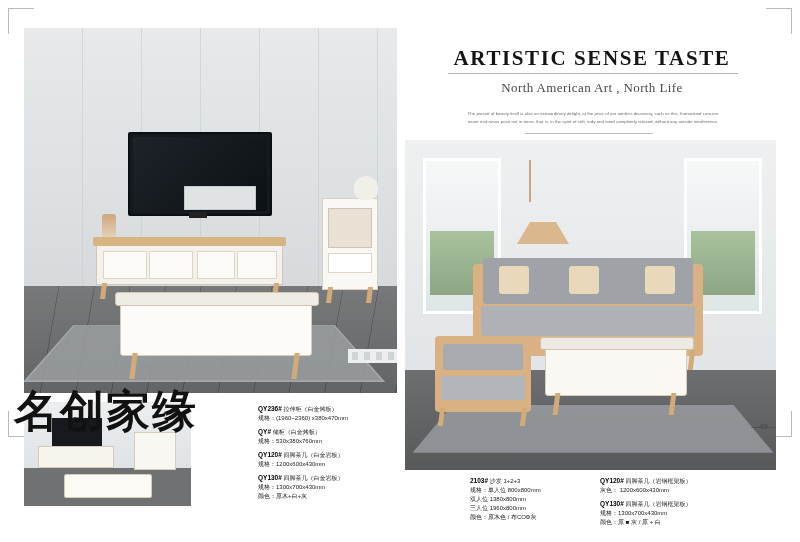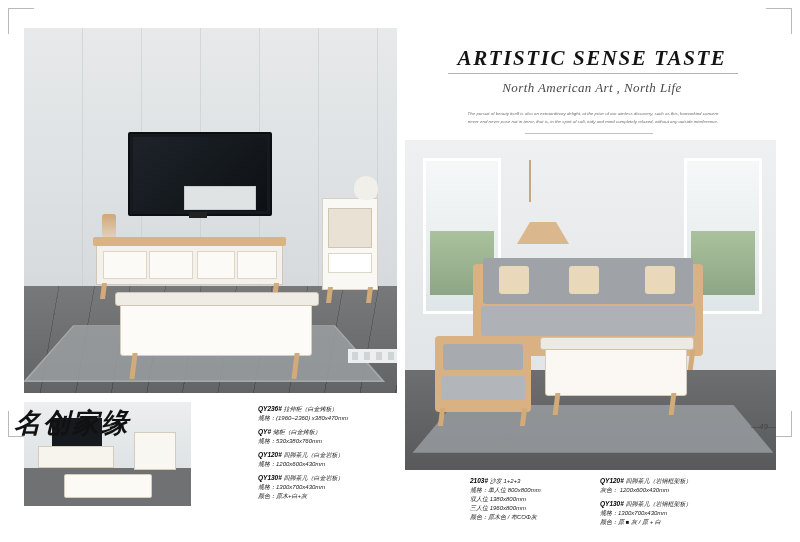--- a/index.html
+++ b/index.html
@@ -3,21 +3,21 @@
 <meta charset="utf-8">
 <style>
   html,body{margin:0;padding:0;}
   body{
     width:800px;height:542px;
     background:#ffffff;
     font-family:"Liberation Sans", sans-serif;
     overflow:hidden;
     position:relative;
   }
-  .page{position:relative;width:800px;height:445px;background:#fff;font-style:italic;}
+  .page{position:relative;width:800px;height:445px;background:#fff;}
 
   
   .corner{position:absolute;width:26px;height:26px;}
   .corner i{position:absolute;background:#b9b9b9;}
   .corner .h{height:1px;width:26px;}
   .corner .v{width:1px;height:26px;}
   .c-tl{left:8px;top:8px;}
   .c-tl .h{left:0;top:0;}
   .c-tl .v{left:0;top:0;}
   .c-tr{right:8px;top:8px;}
@@ -128,21 +128,21 @@
   .spec-left{left:258px;top:404px;width:140px;}
   .spec-r1{left:470px;top:476px;width:120px;}
   .spec-r2{left:600px;top:476px;width:130px;}
   .spec-code{font-weight:bold;font-size:6.5px;color:#000;}
   .spec-line{white-space:nowrap;}
   .spec-group{margin-bottom:4px;}
 
   
   .brand{
     position:absolute;left:14px;bottom:4px;
-    font-family:"DejaVu Sans", sans-serif;font-weight:bold;font-size:27px;color:#111;letter-spacing:2px;
+    font-family:"DejaVu Sans", sans-serif;font-weight:bold;font-size:44px;color:#111;letter-spacing:2px;
   }
   .pageno{position:absolute;right:24px;bottom:14px;font-size:8px;color:#444;}
 </style>
 </head>
 <body>
 
 <div class="page">
 
   <div class="corner c-tl">
       <i class="h"></i>

